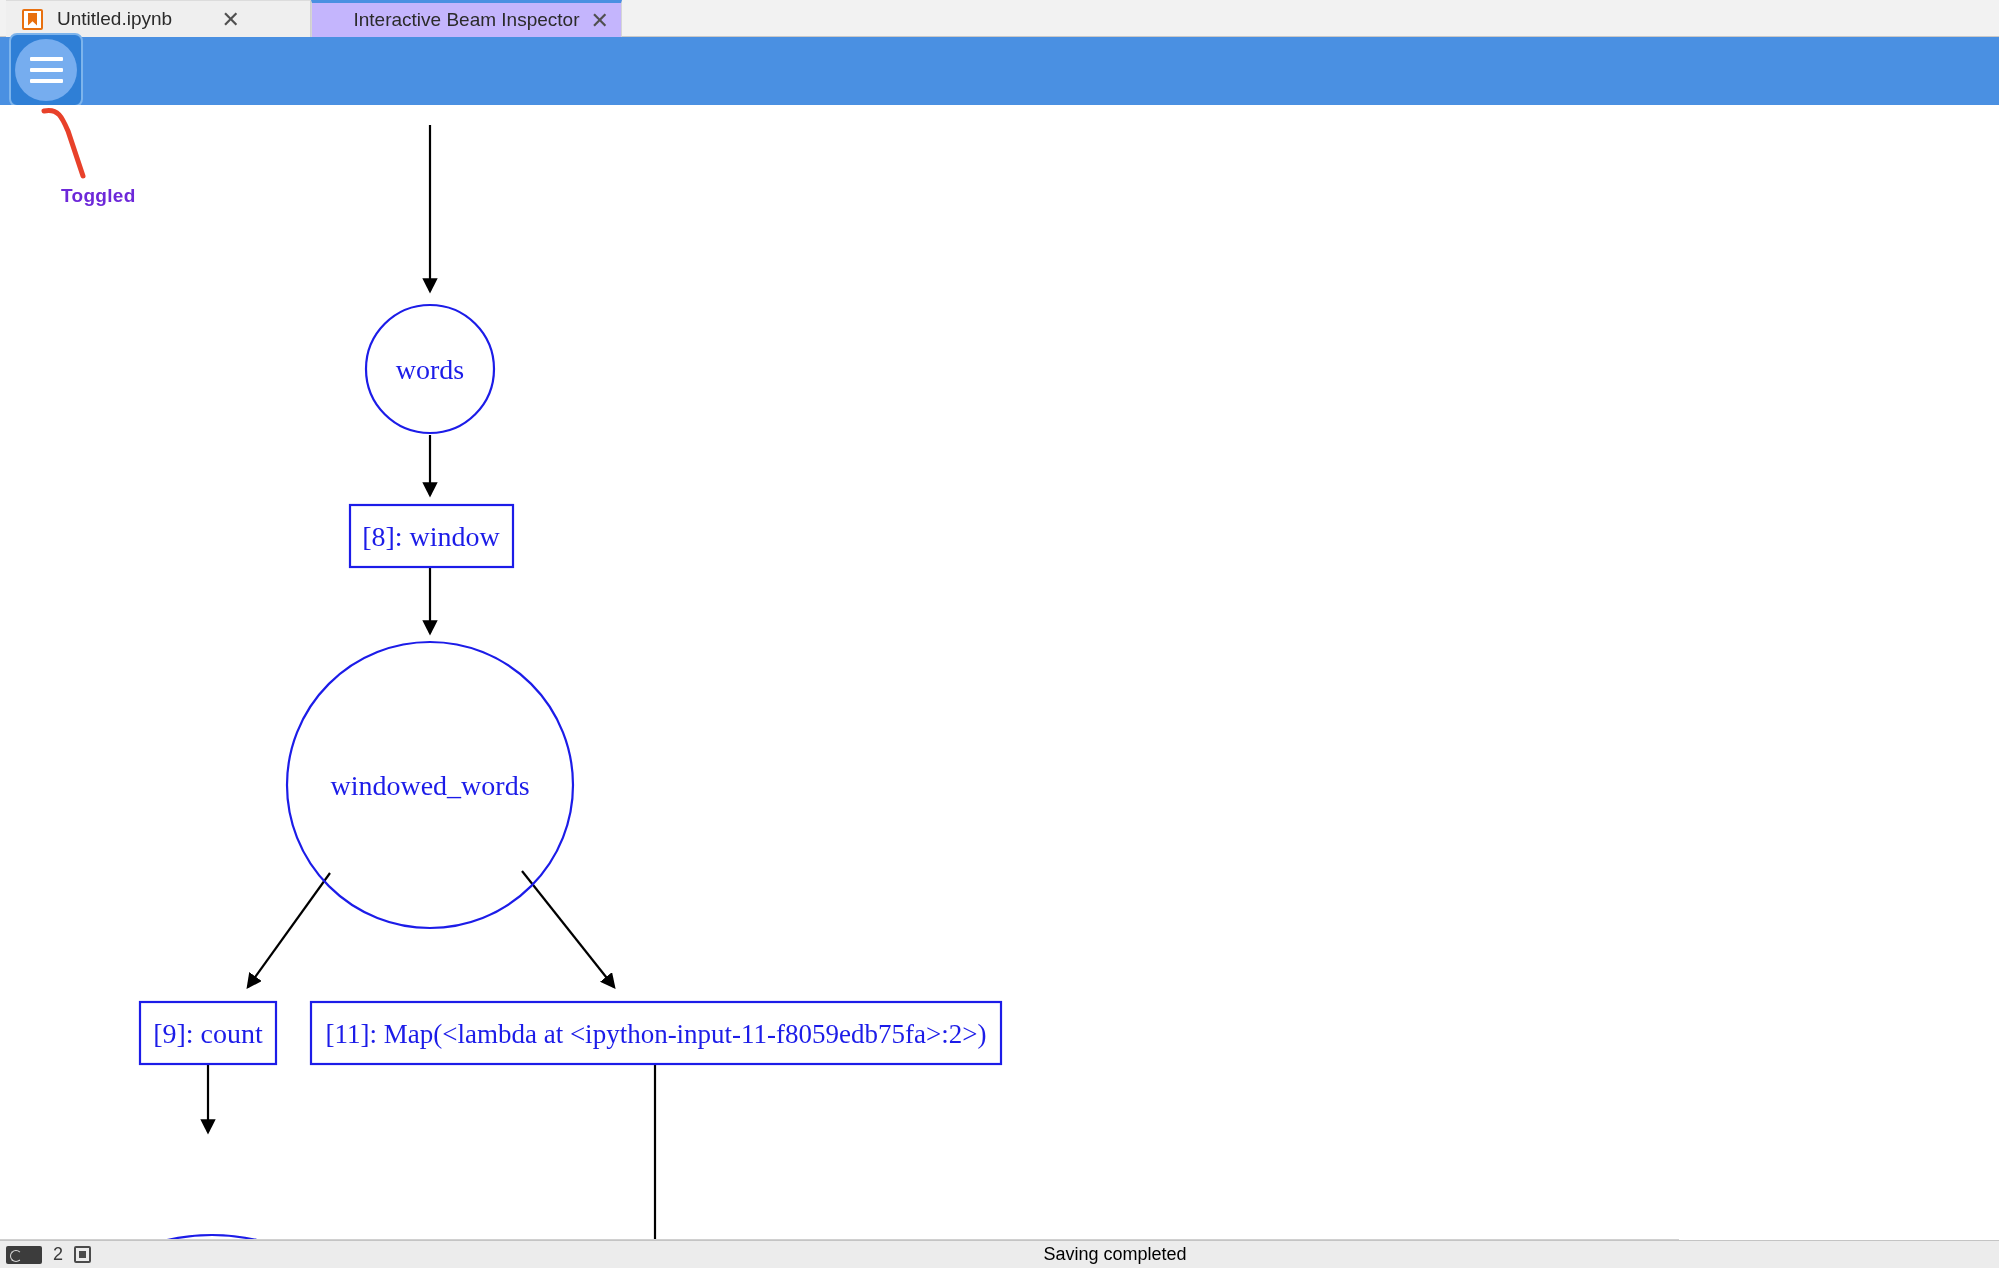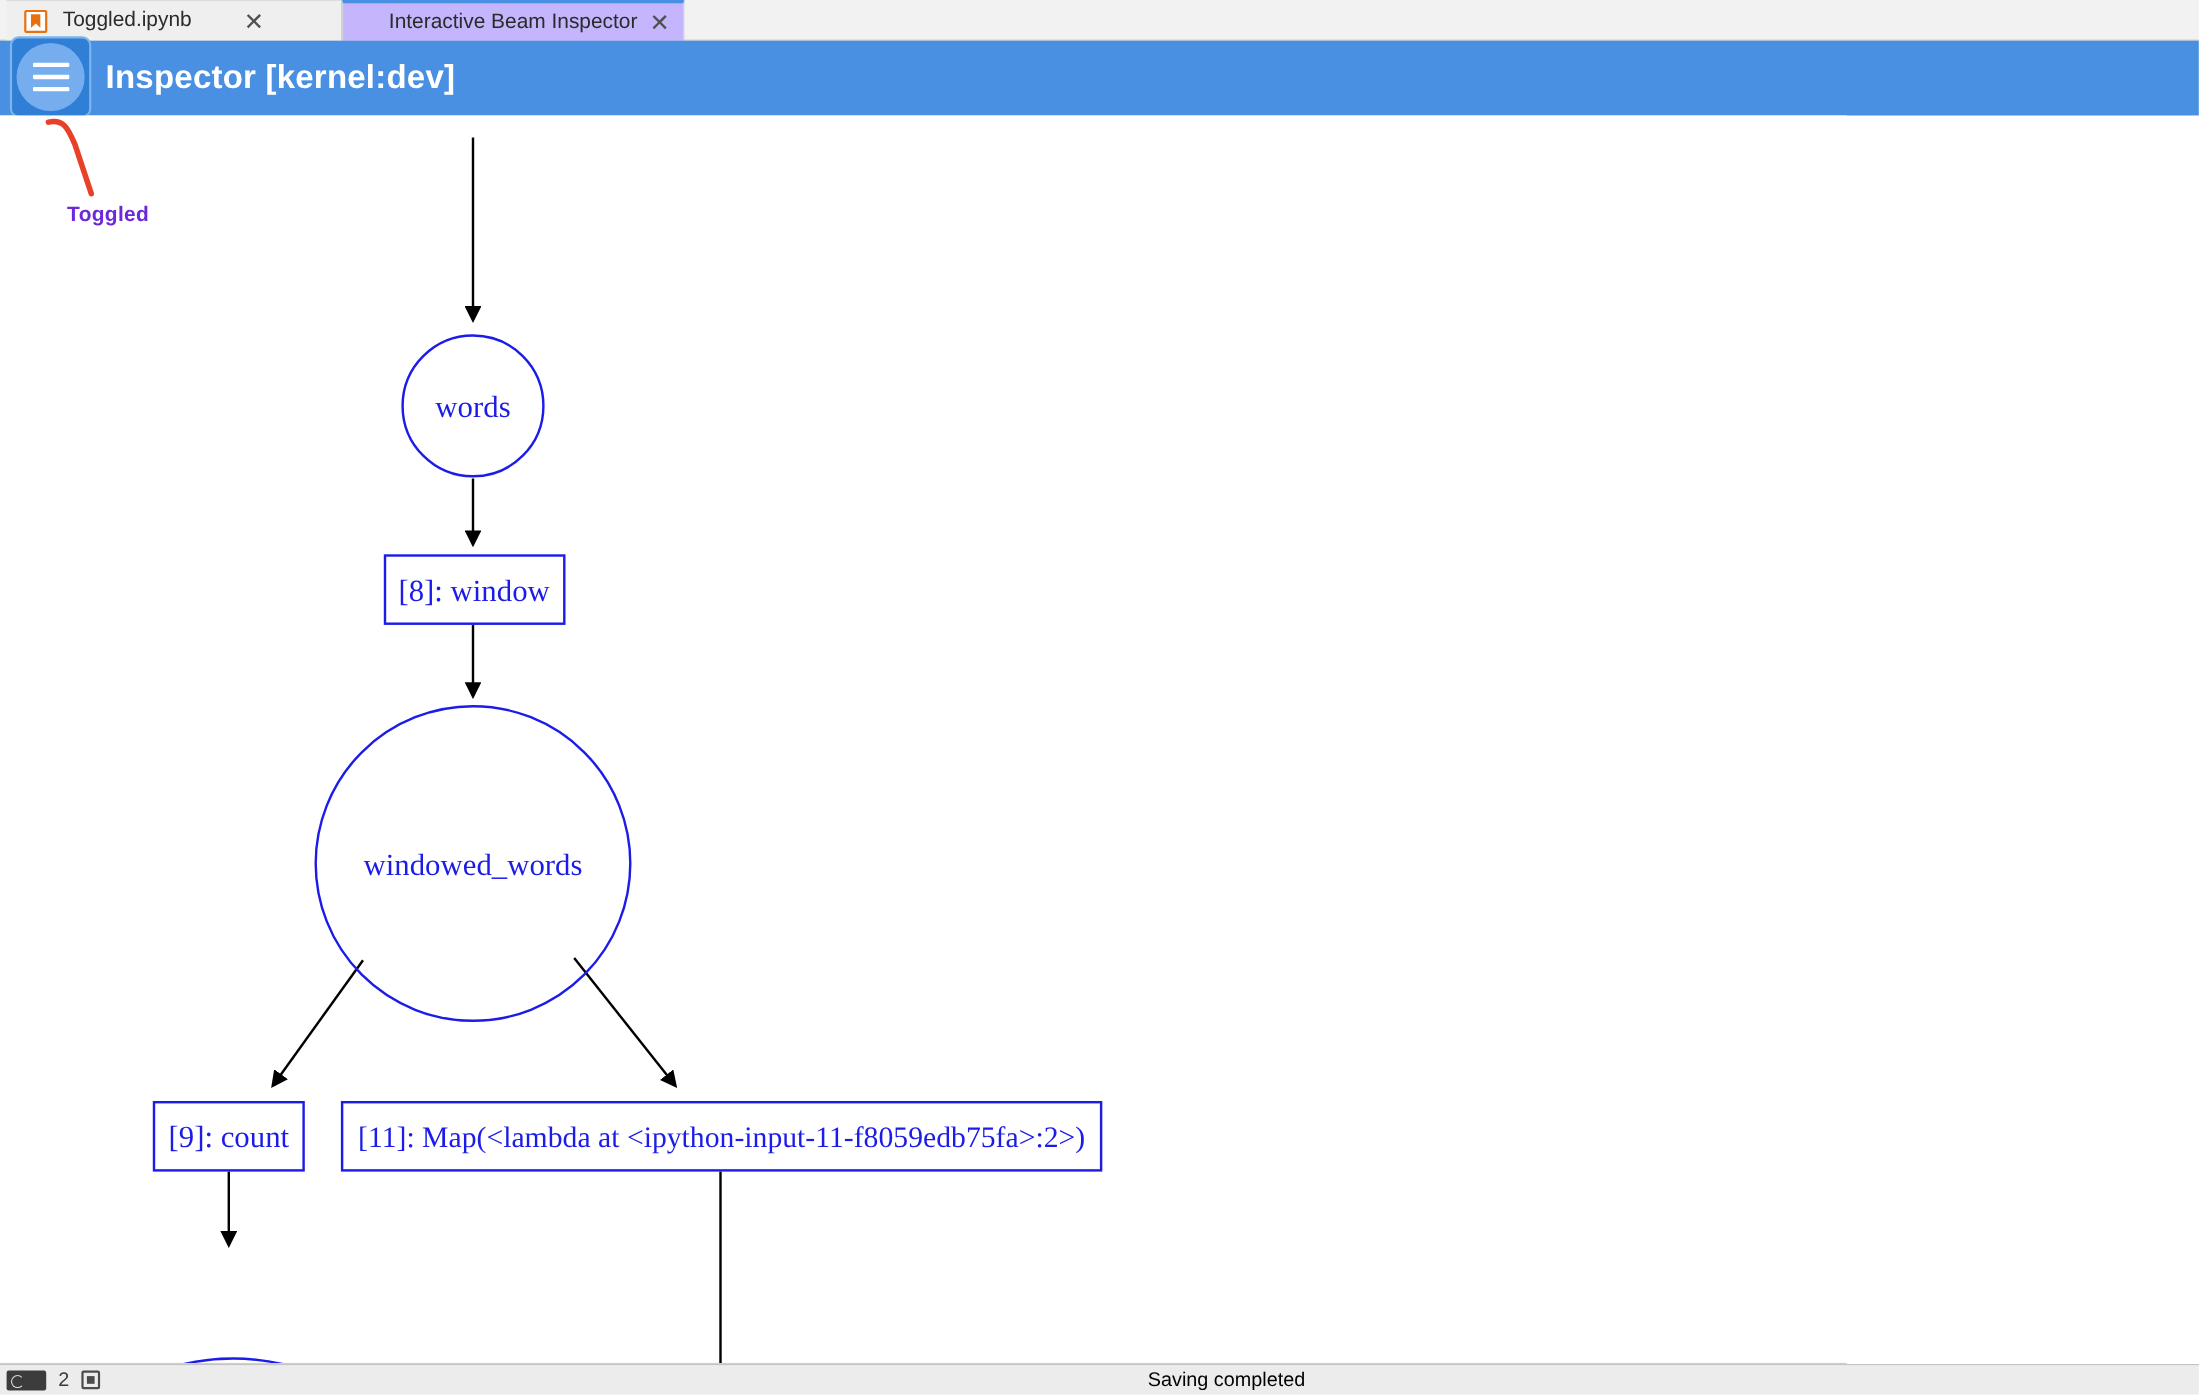--- a/index.html
+++ b/index.html
@@ -251,40 +251,39 @@
 </head>
 <body>
 
 <div id="app">
 
   <div class="tabbar-rest"></div>
   <div class="tabbar">
 
     <div class="tab inactive">
       <span class="nb-icon"></span>
-      <span class="tab-label">Toggled.ipynb</span>
+      <span class="tab-label">Untitled.ipynb</span>
       <span class="tab-close">✕</span>
     </div>
 
     <div class="tab active">
       <span class="tab-label">Interactive Beam Inspector</span>
       <span class="tab-close">✕</span>
     </div>
 
   </div>
 
   <div class="header">
     <div class="hamburger-btn">
       <div class="hamburger-circle">
         <i></i>
           <i></i>
           <i></i>
       </div>
     </div>
-    <div class="header-title">Inspector [kernel:dev]</div>
   </div>
 
   <div class="graph-area">
     <svg class="graph-svg" width="1999" height="1135" viewBox="0 0 1999 1135">
       <defs>
         <marker id="arrow" viewBox="0 0 12 12" refX="10" refY="6" markerWidth="7" markerHeight="7" orient="auto-start-reverse">
           <path d="M 0 0 L 12 6 L 0 12 z" fill="#000000"></path>
         </marker>
       </defs>
 

